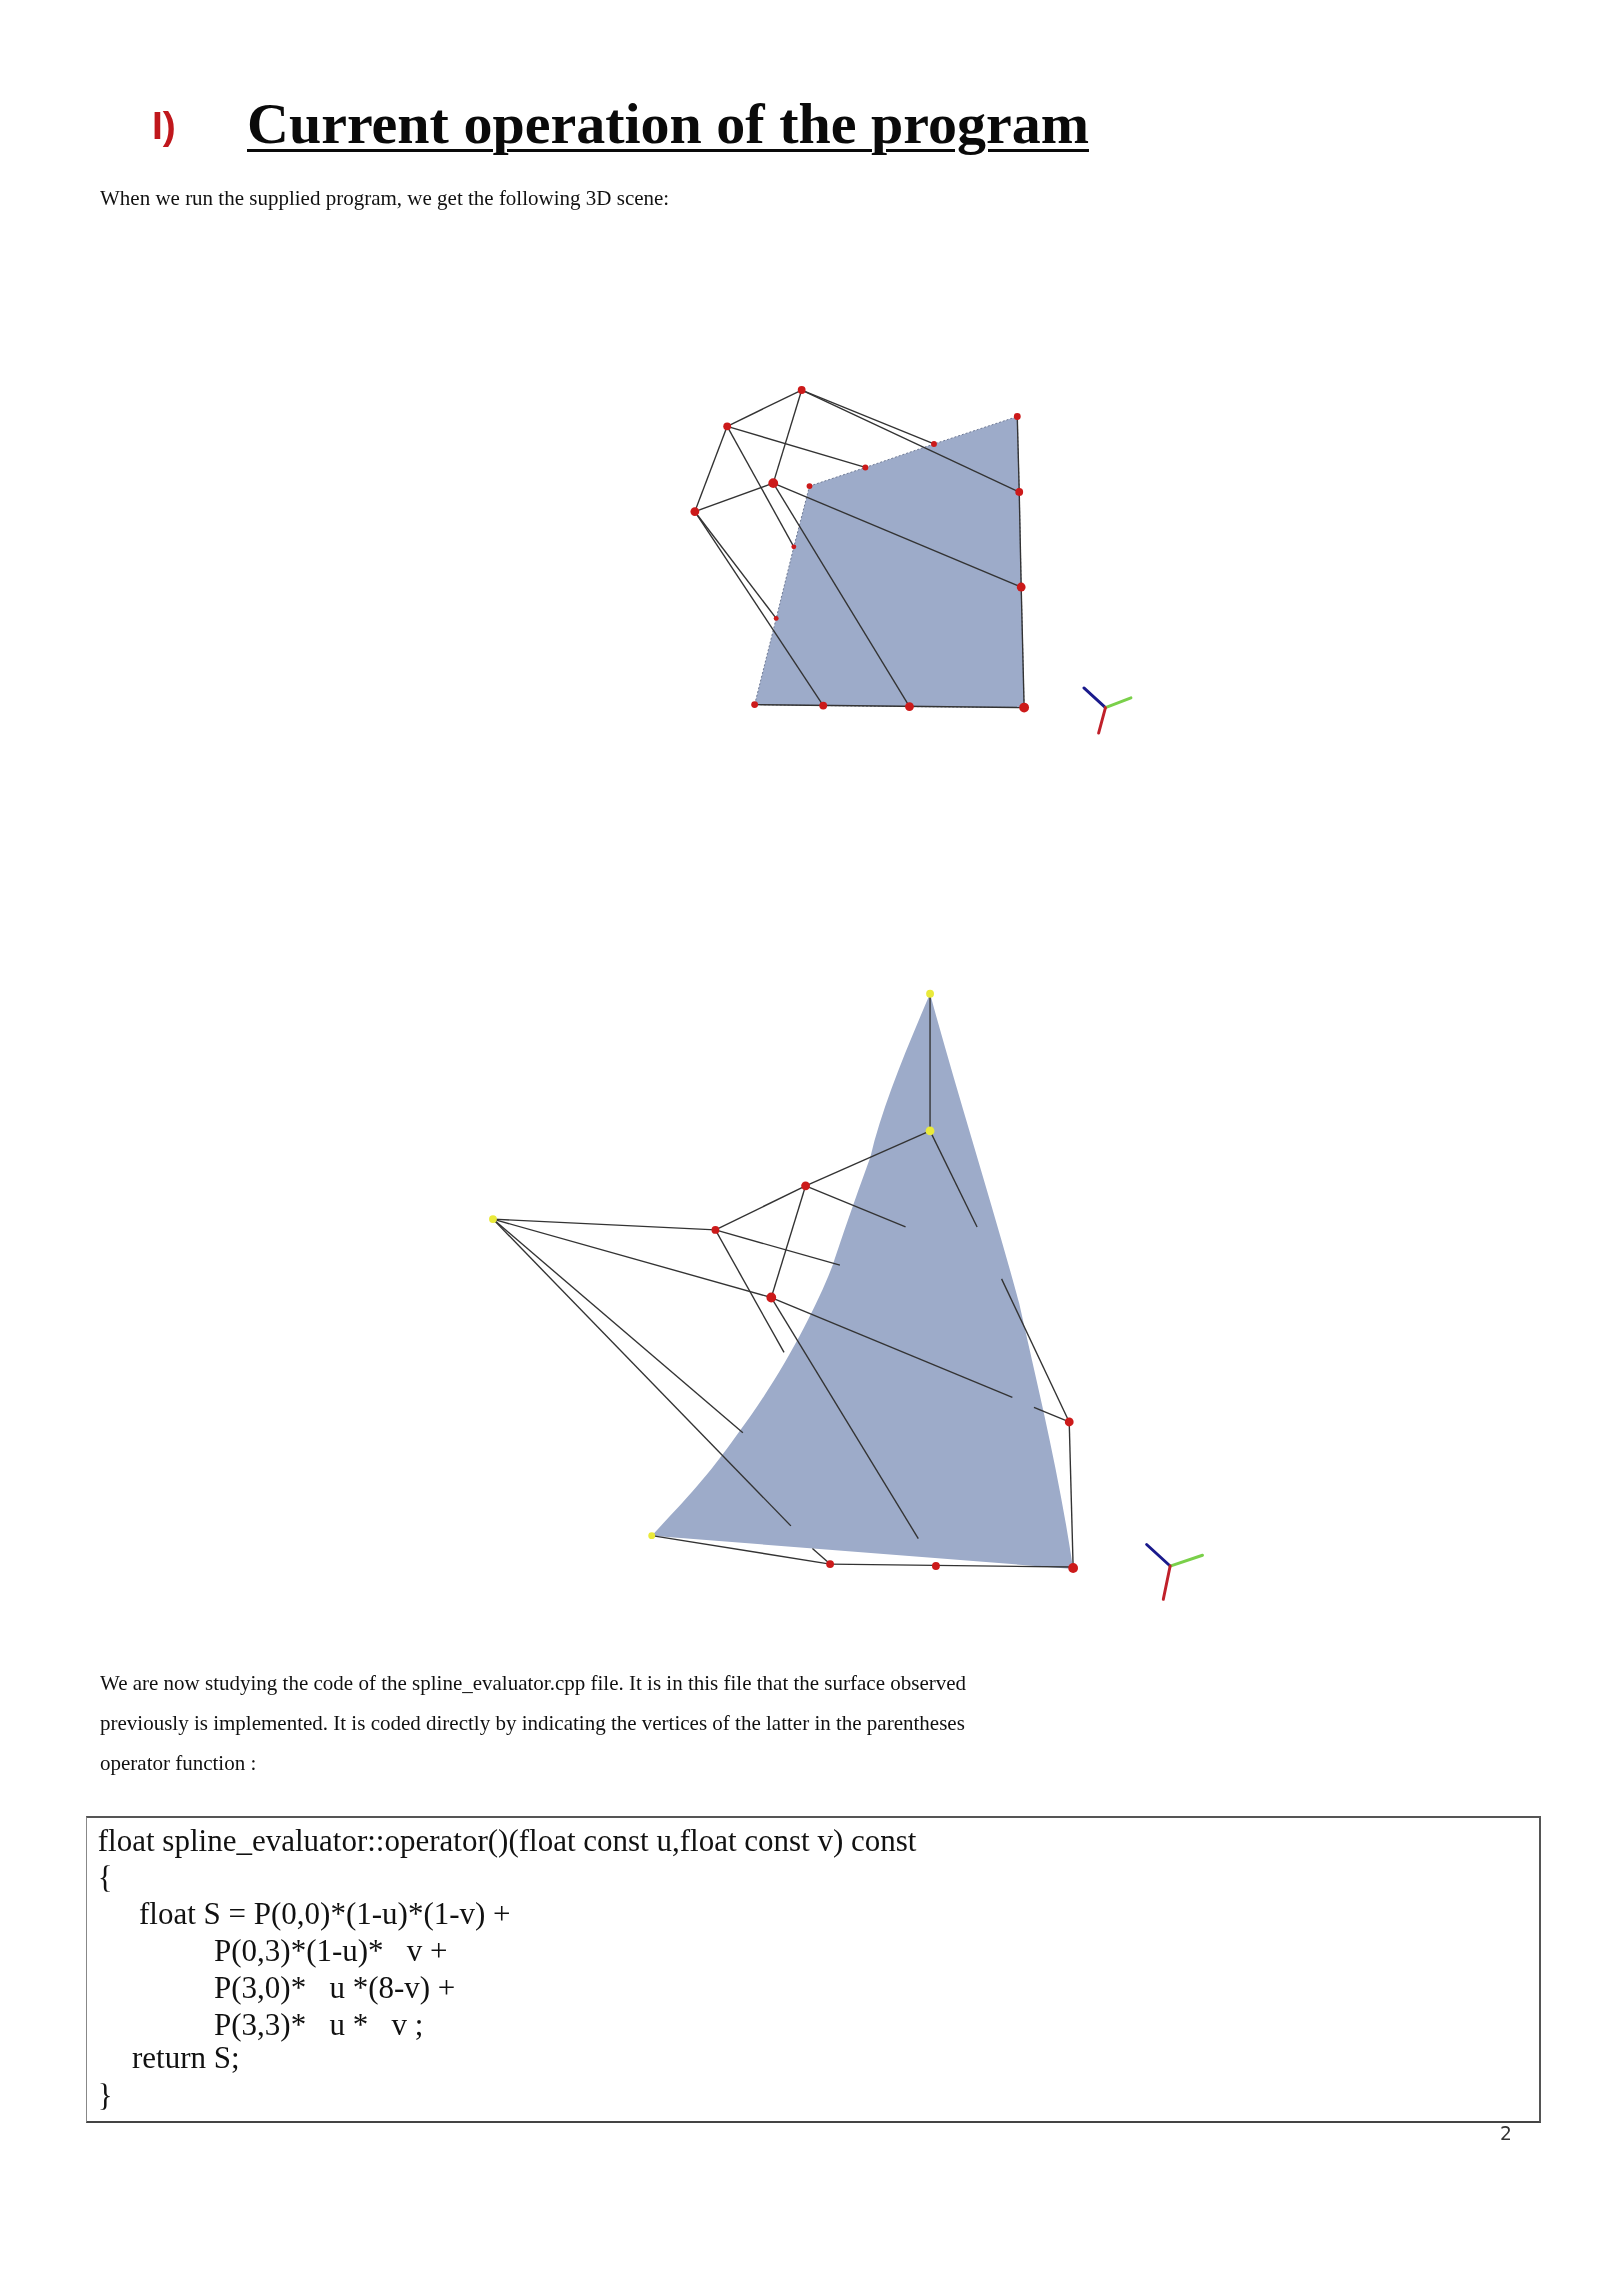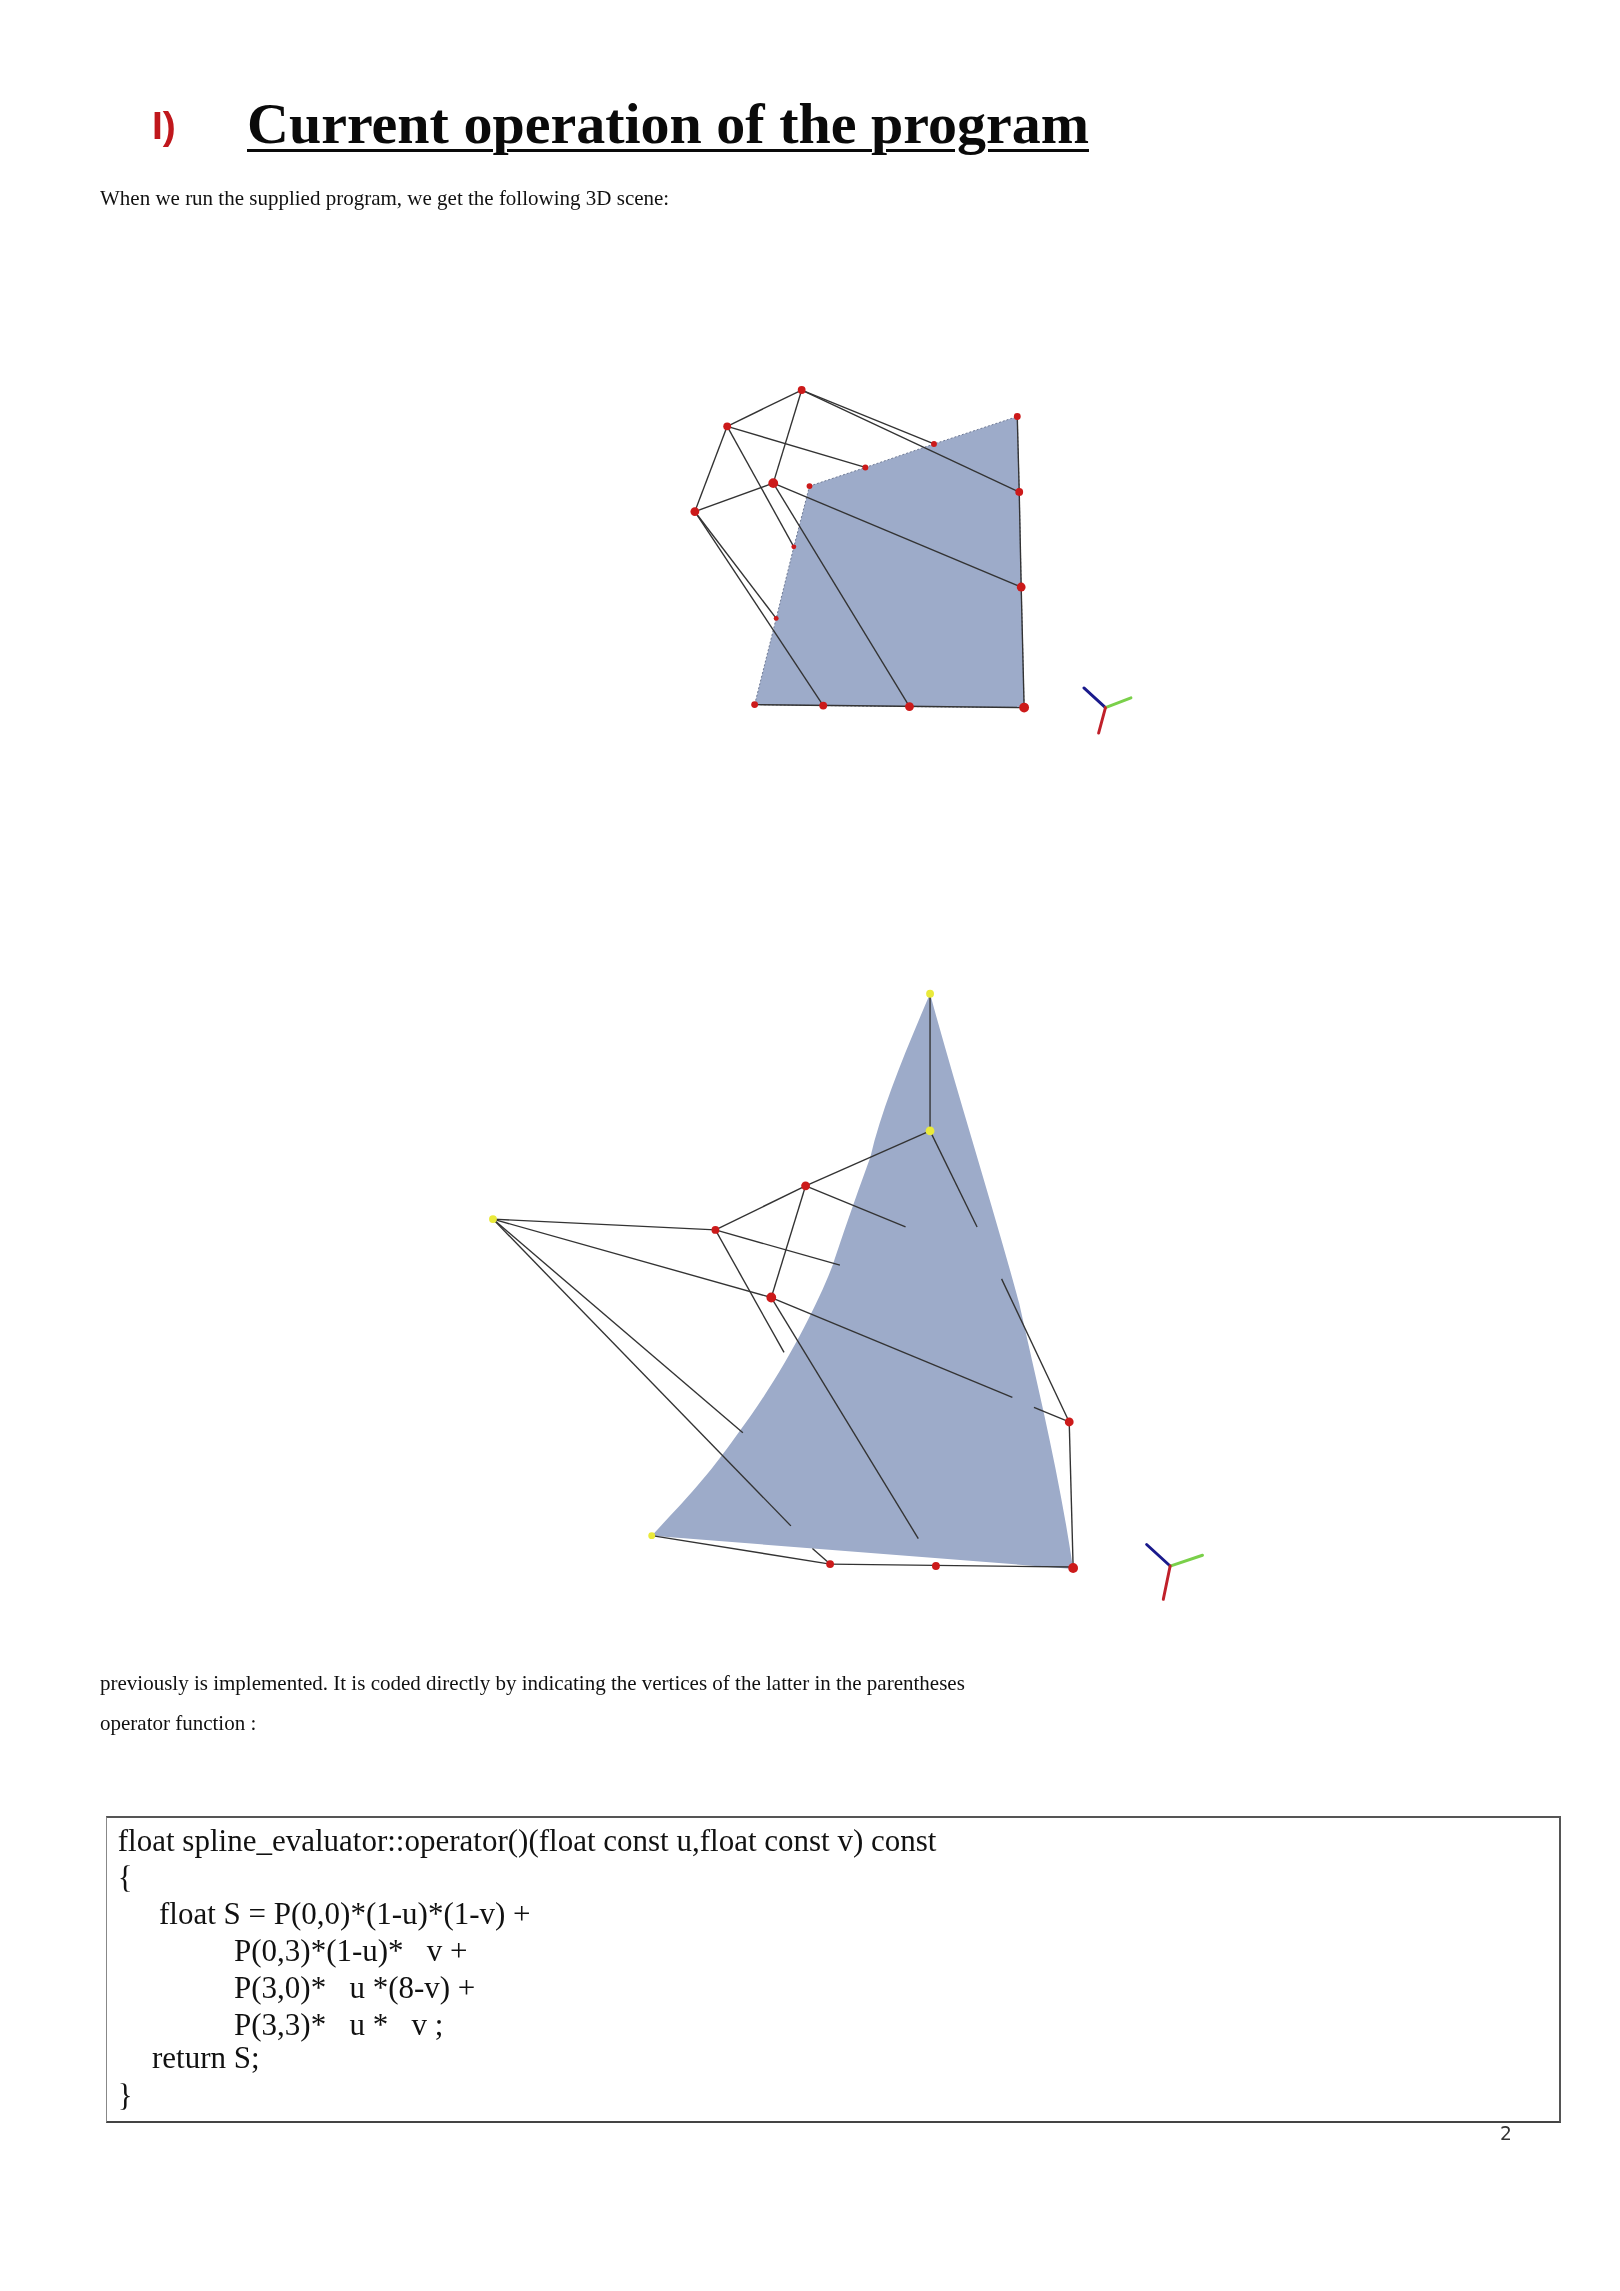--- a/index.html
+++ b/index.html
@@ -9,21 +9,21 @@
   .heading-num { left: 152px; top: 102px; font-family: "Liberation Sans", "DejaVu Sans", sans-serif;
                  font-weight: bold; font-size: 39px; color: #c0171c; line-height: 47px; }
   .heading-title { left: 247px; top: 96px; font-weight: bold; font-size: 58px; line-height: 55px;
                    text-decoration: underline; text-decoration-thickness: 2.9px; text-underline-offset: 5.9px; color: #0a0a0a; }
   .para { font-size: 21px; line-height: 40px; white-space: nowrap; color: #111; }
   .p1 { left: 100px; top: 178px; }
   .p2 { left: 83px; top: 802px; line-height: 61px; }
   .p3 { left: 100px; top: 1663px; }
   .scene { position: absolute; left: 0; top: 0; }
   .code-box { left: 86px; top: 1816px; width: 1455px; height: 307px; border-top: 2px solid #555;
-              border-right: 2px solid #555; border-bottom: 2px solid #444; border-left: 1px solid #888; box-sizing: border-box; margin-left: 20px; }
+              border-right: 2px solid #555; border-bottom: 2px solid #444; border-left: 1px solid #888; box-sizing: border-box; }
   .code-line { position: absolute; font-size: 31px; line-height: 36px; white-space: pre; color: #111; }
   .page-num { left: 1500px; top: 2123px; font-family: "DejaVu Sans", sans-serif; font-size: 18.6px; color: #333; }
 </style>
 </head>
 <body>
 
 <div class="abs heading-num">I)</div>
 <div class="abs heading-title">Current operation of the program</div>
 
 <div class="abs para p1">When we run the supplied program, we get the following 3D scene:</div>
@@ -116,20 +116,21 @@
     <circle cx="1095" cy="1600" r="5" fill="#cc1a1a"></circle>
   </g>
   <g stroke-width="3" stroke-linecap="round">
     <line x1="1194" y1="1598" x2="1170" y2="1576" stroke="#1a1a8c"></line>
     <line x1="1194" y1="1598" x2="1227" y2="1587" stroke="#7ad04a"></line>
     <line x1="1194" y1="1598" x2="1187" y2="1632" stroke="#c0202a"></line>
   </g>
 </svg>
 
 <div class="abs para p3">
+  <div>We are now studying the code of the spline_evaluator.cpp file. It is in this file that the surface observed</div>
   <div>previously is implemented. It is coded directly by indicating the vertices of the latter in the parentheses</div>
   <div>operator function :</div>
 </div>
 
 <div class="abs code-box">
   <div class="code-line" style="left:10.8px; top:4.9px;">float spline_evaluator::operator()(float const u,float const v) const</div>
   <div class="code-line" style="left:10.8px; top:42px;">{</div>
   <div class="code-line" style="left:52px; top:78px;">float S = P(0,0)*(1-u)*(1-v) +</div>
   <div class="code-line" style="left:127px; top:115px;">P(0,3)*(1-u)*   v +</div>
   <div class="code-line" style="left:127px; top:152px;">P(3,0)*   u *(8-v) +</div>

